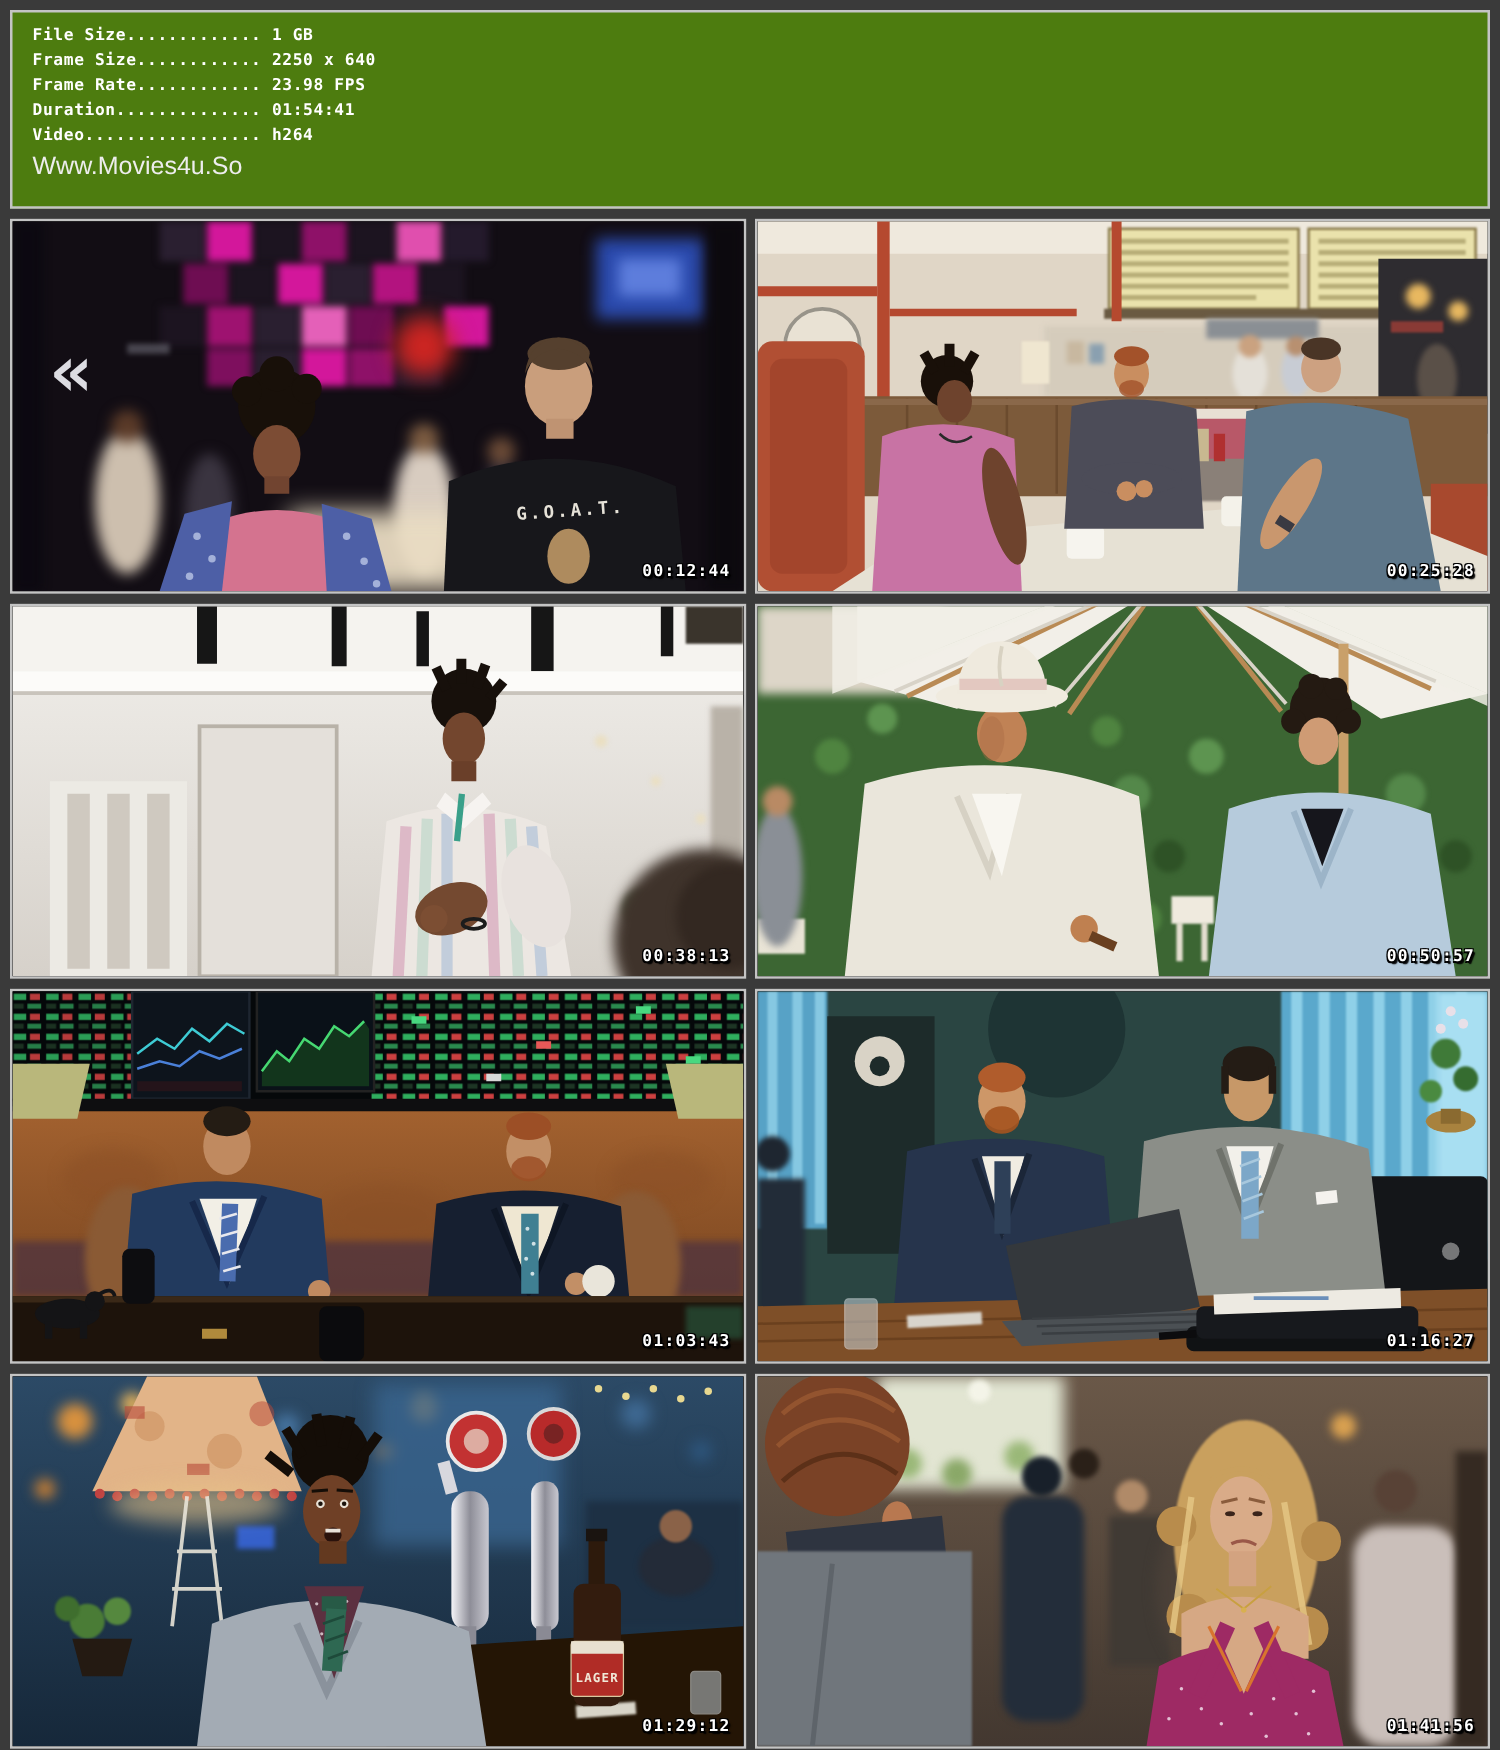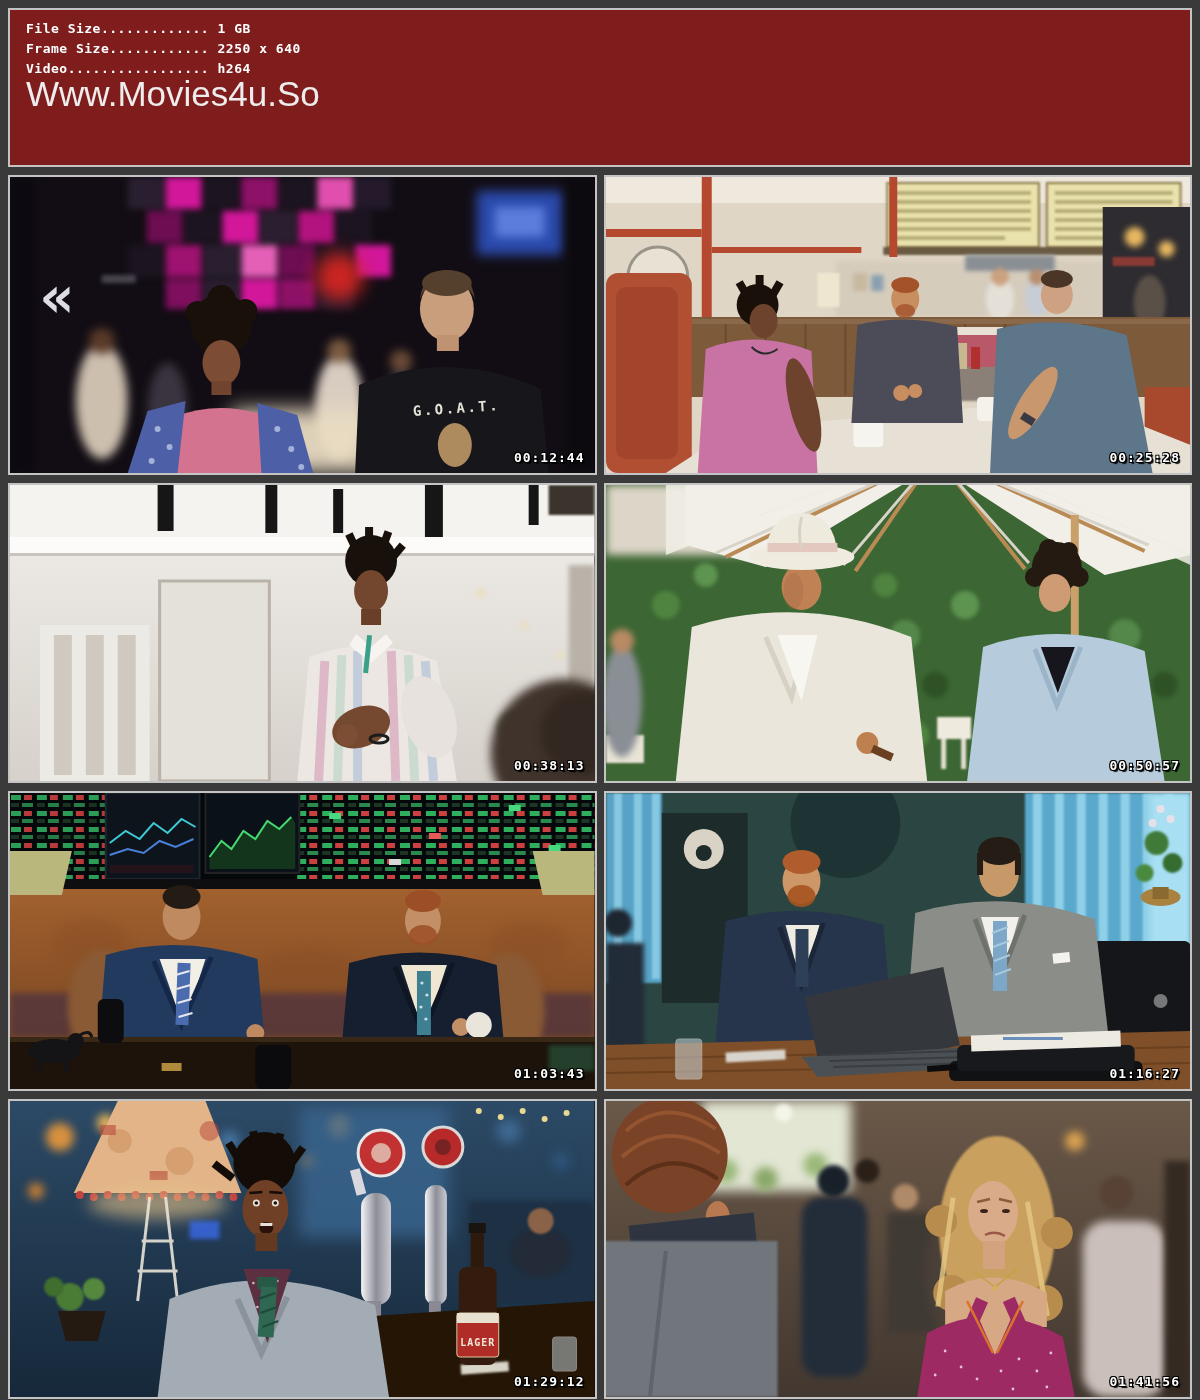--- a/index.html
+++ b/index.html
@@ -4,35 +4,35 @@
 <style>
   html,body{margin:0;padding:0;}
   body{
     width:1200px;height:1400px;overflow:hidden;
     background:#3a3a3a;
     font-family:"DejaVu Sans Mono",monospace;
   }
   .page{padding:8px;box-sizing:border-box;}
   .info-box{
     border:2px solid #c4c4c4;
-    background:#7f1d1d;
+    background:#4d7c0f;
     padding:9px 16px 2px 16px;
     box-sizing:border-box;
     height:159px;
   }
   .info-line{
     color:#ffffff;
     font:bold 13px/20px "DejaVu Sans Mono",monospace;
     white-space:pre;
     letter-spacing:0.5px;
   }
   .brand{
     color:#ededed;
     font-family:"Liberation Sans",sans-serif;
-    font-size:35px;
+    font-size:20px;
     line-height:27px;
     font-weight:400;
     margin-top:1px;
   }
   .grid{
     margin-top:8px;
     display:grid;
     grid-template-columns:1fr 1fr;
     gap:8px 7px;
   }
@@ -56,20 +56,22 @@
   }
 </style>
 </head>
 <body>
 
 <div class="page">
 
   <div class="info-box">
     <div class="info-line">File Size............. 1 GB</div>
     <div class="info-line">Frame Size............ 2250 x 640</div>
+    <div class="info-line">Frame Rate............ 23.98 FPS</div>
+    <div class="info-line">Duration.............. 01:54:41</div>
     <div class="info-line">Video................. h264</div>
     <div class="brand">Www.Movies4u.So</div>
   </div>
 
   <div class="grid">
 
     <figure class="thumb" aria-label="Two men chatting in a nightclub with pink lit wall panels, man on right wears black G.O.A.T. t-shirt">
       <svg viewBox="0 0 586 296" preserveAspectRatio="none" role="img">
         <rect width="586" height="296" fill="#120d14"></rect>
         <g style="filter:blur(3px)">

